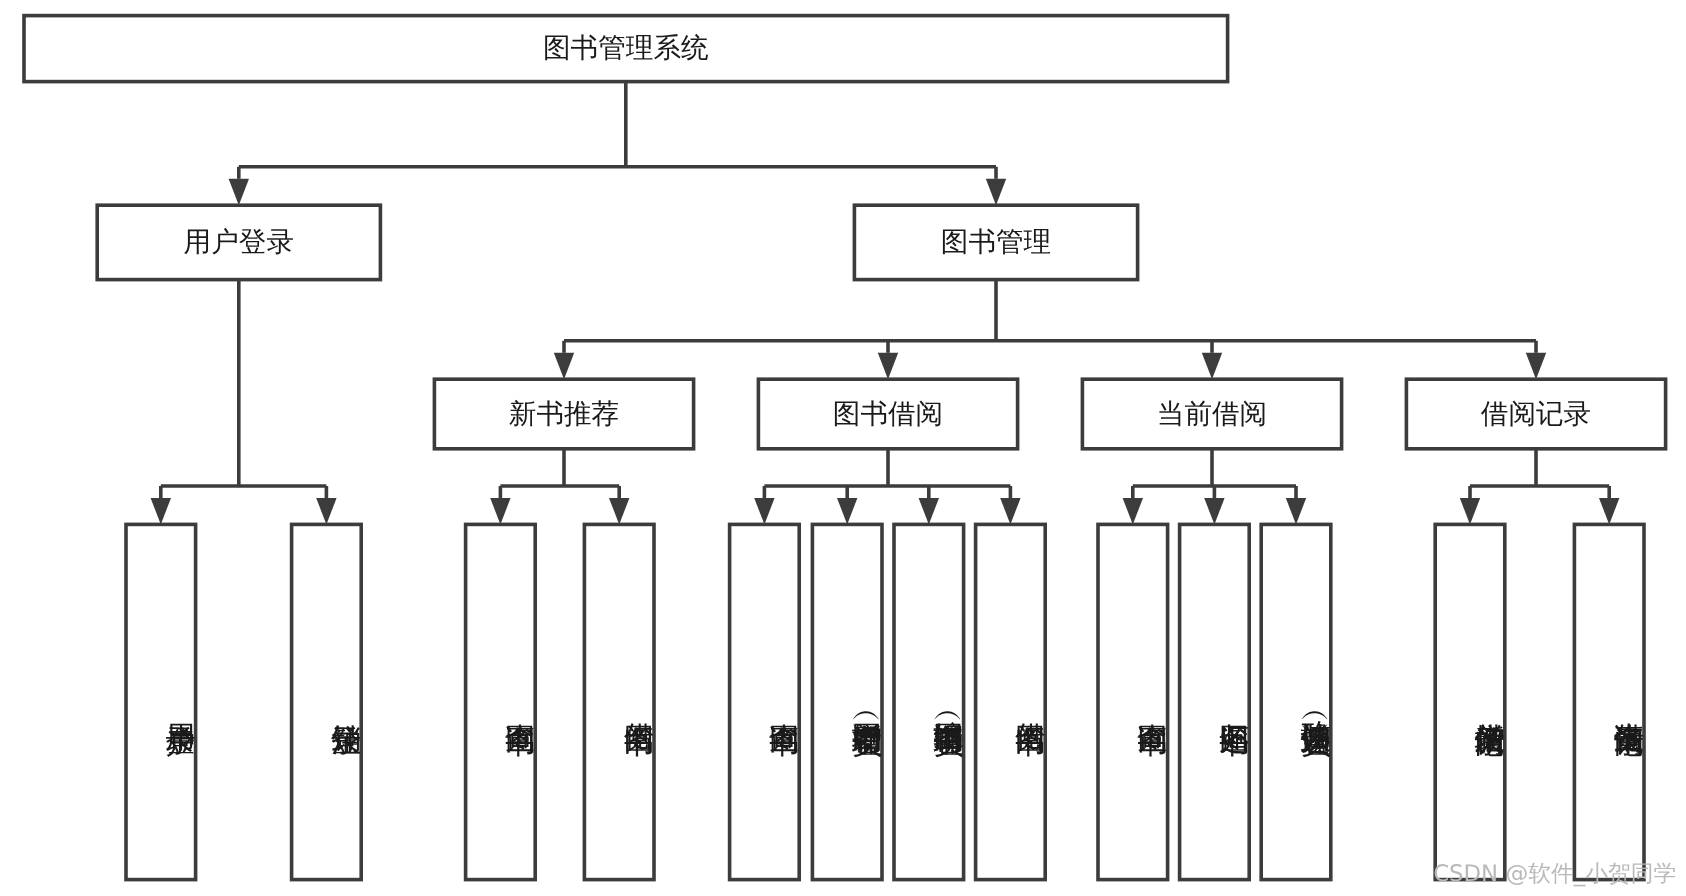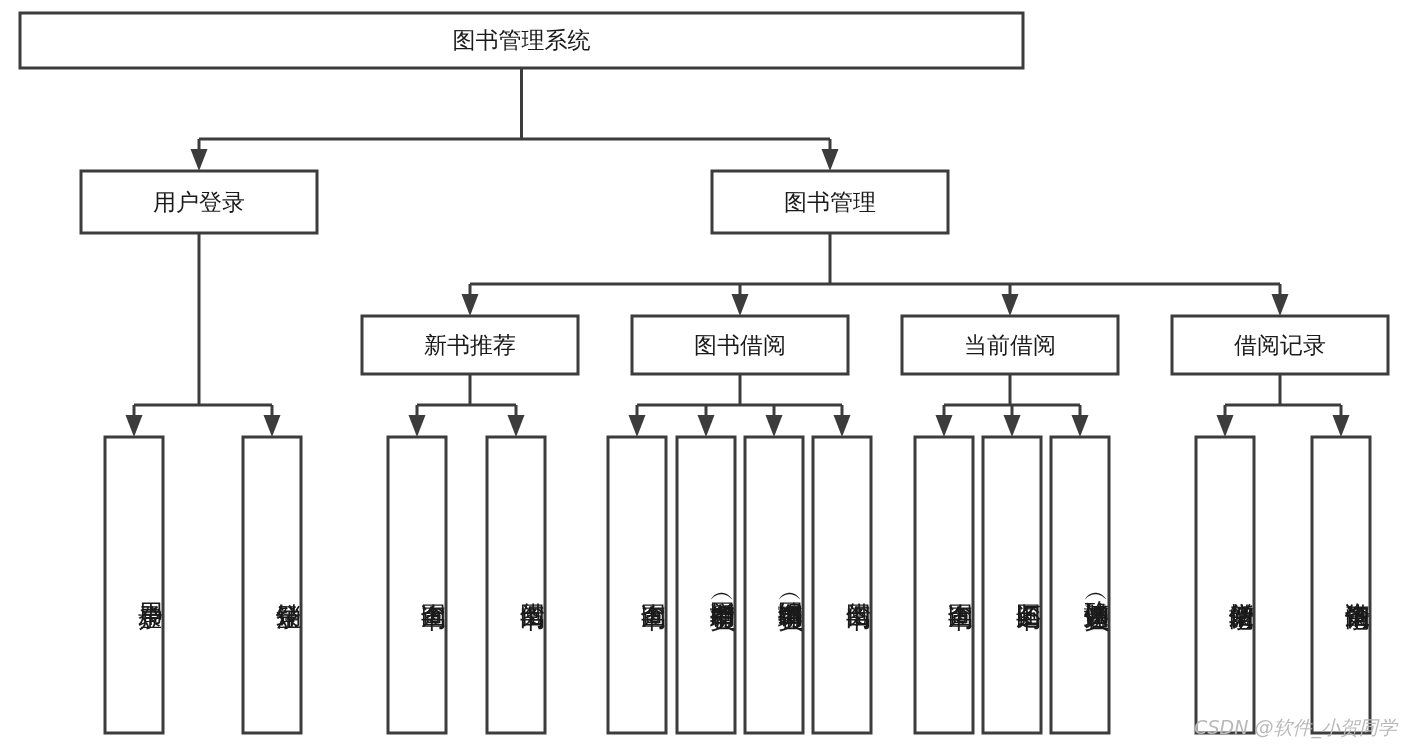--- a/index.html
+++ b/index.html
@@ -63,21 +63,20 @@
     pointer-events: none;
   }
   .watermark {
     position: absolute;
     right: 8px;
     bottom: 6px;
     font-family: "DejaVu Sans", "Liberation Sans", sans-serif;
     font-size: 19px;
     color: #b9b9b9;
     white-space: nowrap;
-    font-style: italic;
   }
 </style>
 </head>
 <body>
 
 <div id="diagram-root">
 
   <svg class="flow" viewBox="0 0 1405 747" xmlns="http://www.w3.org/2000/svg">
     <g id="edges-layer">
         <path d="M 521.5 68 L 521.5 139" class="conn"></path>

